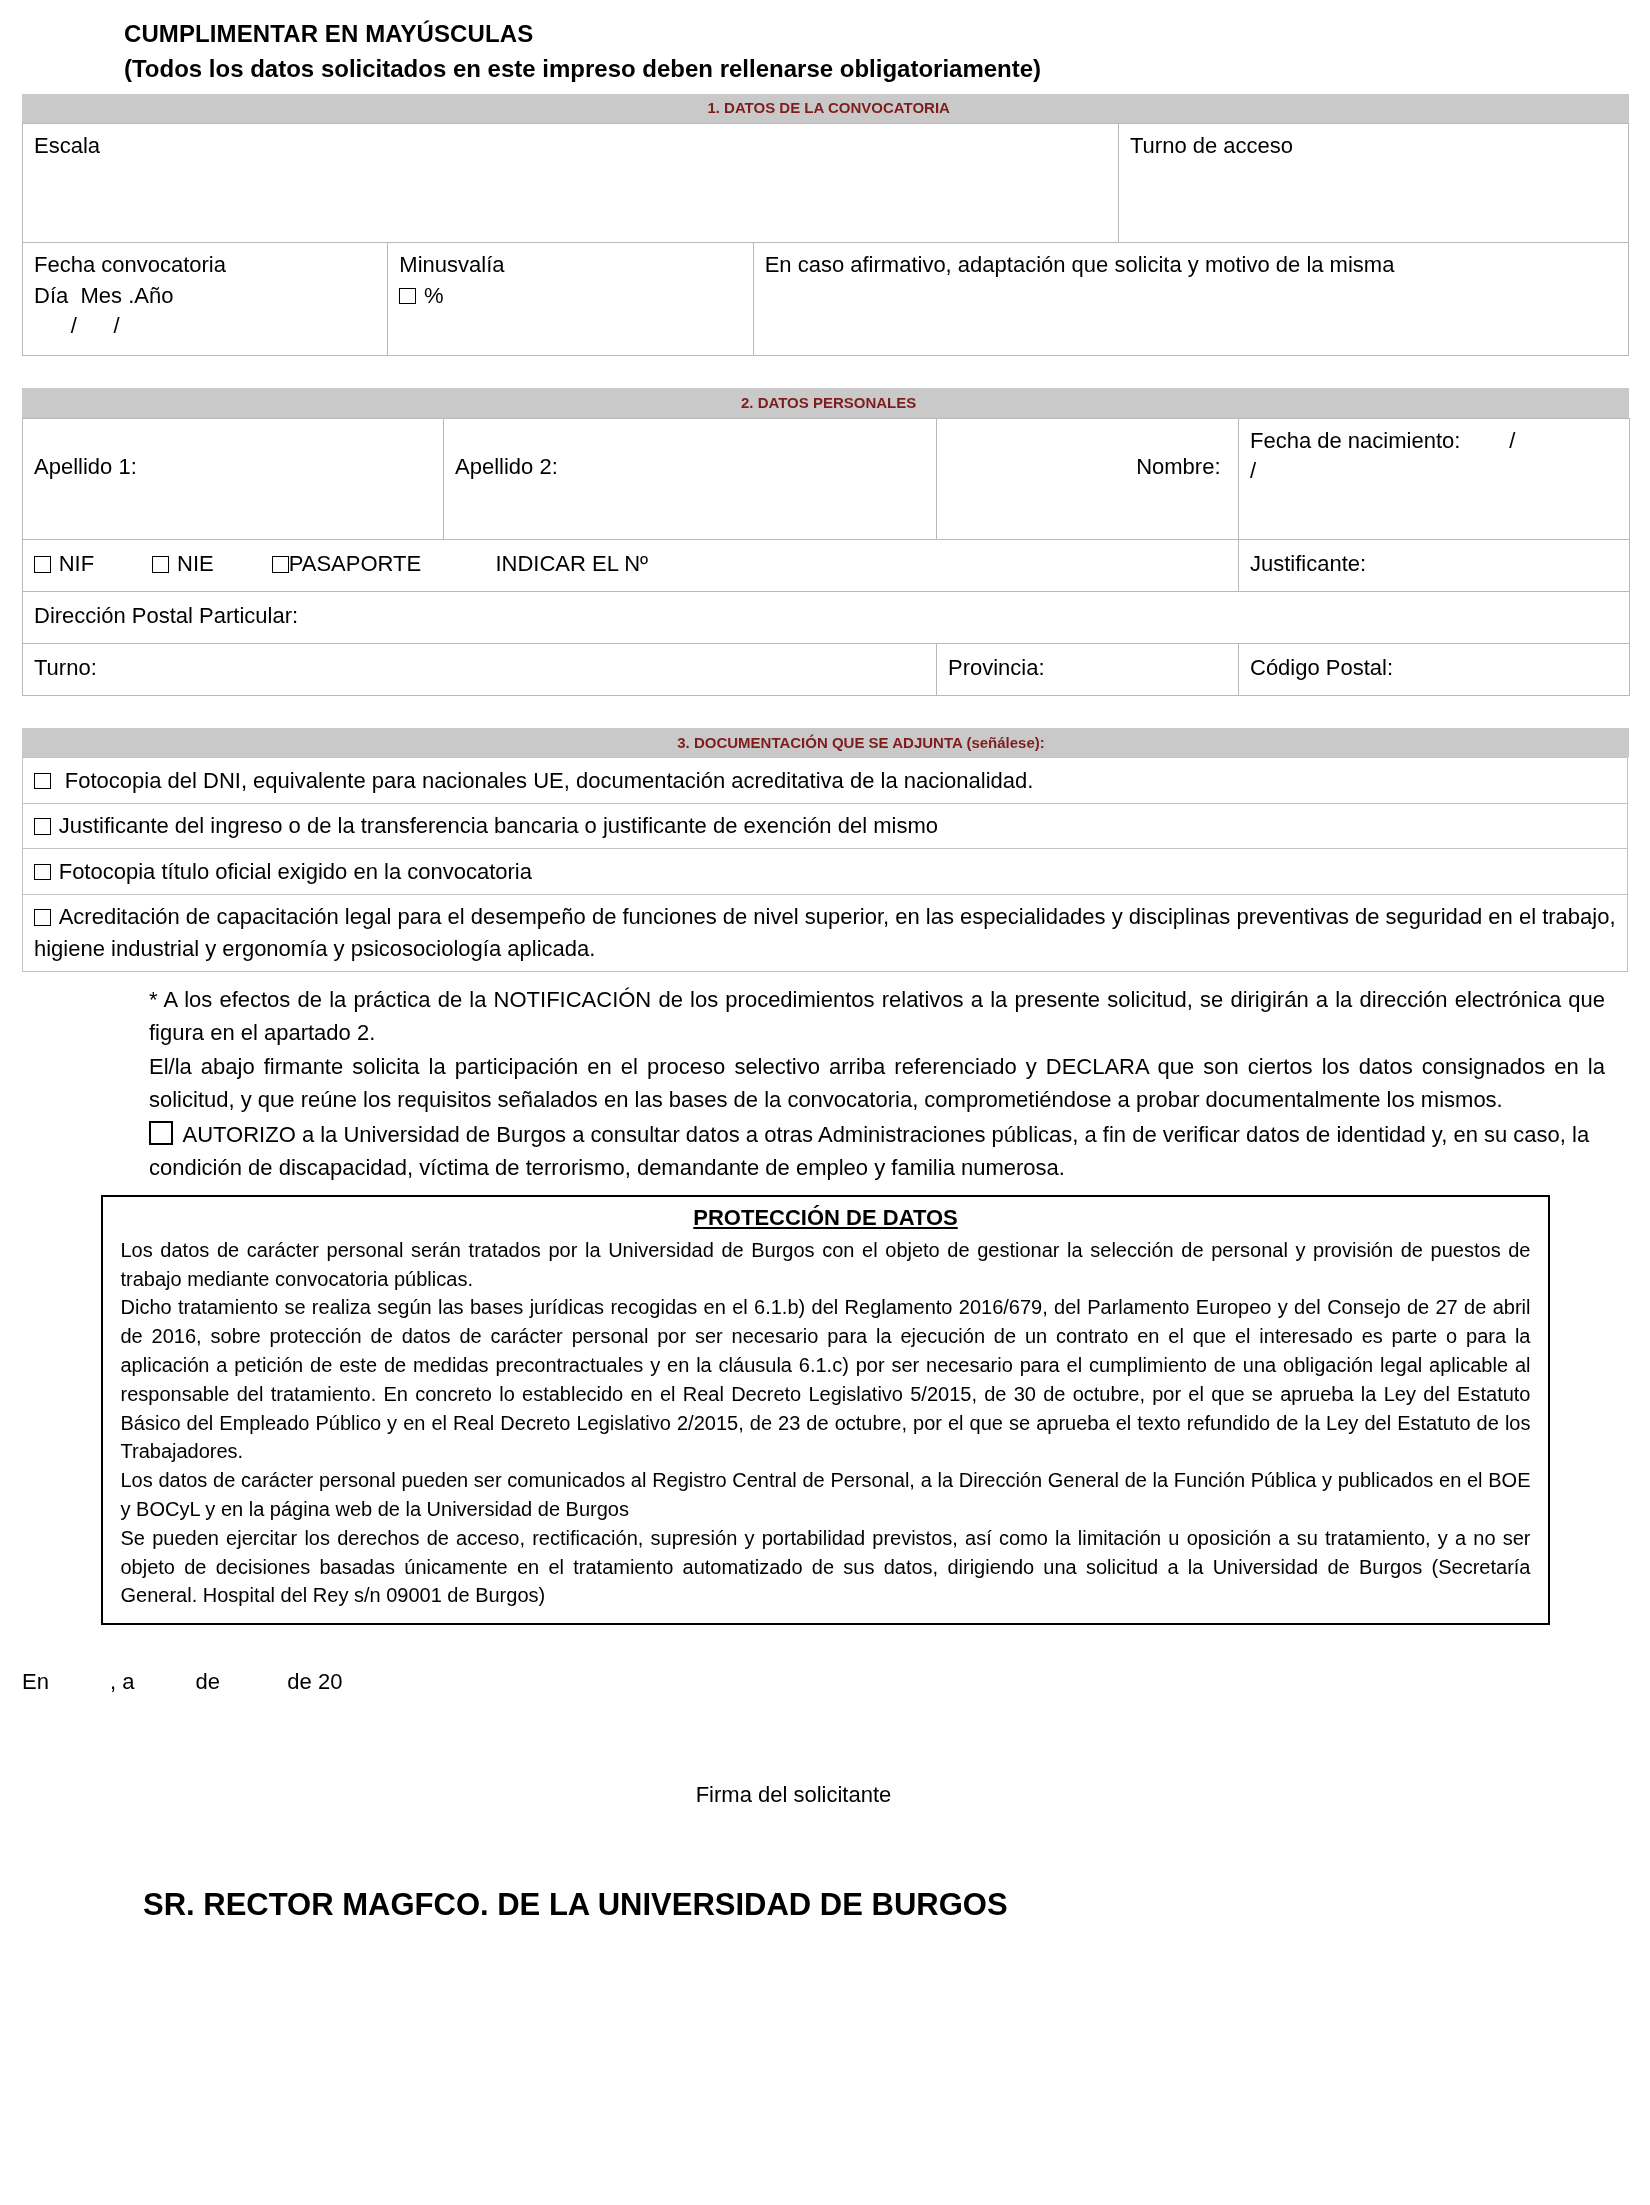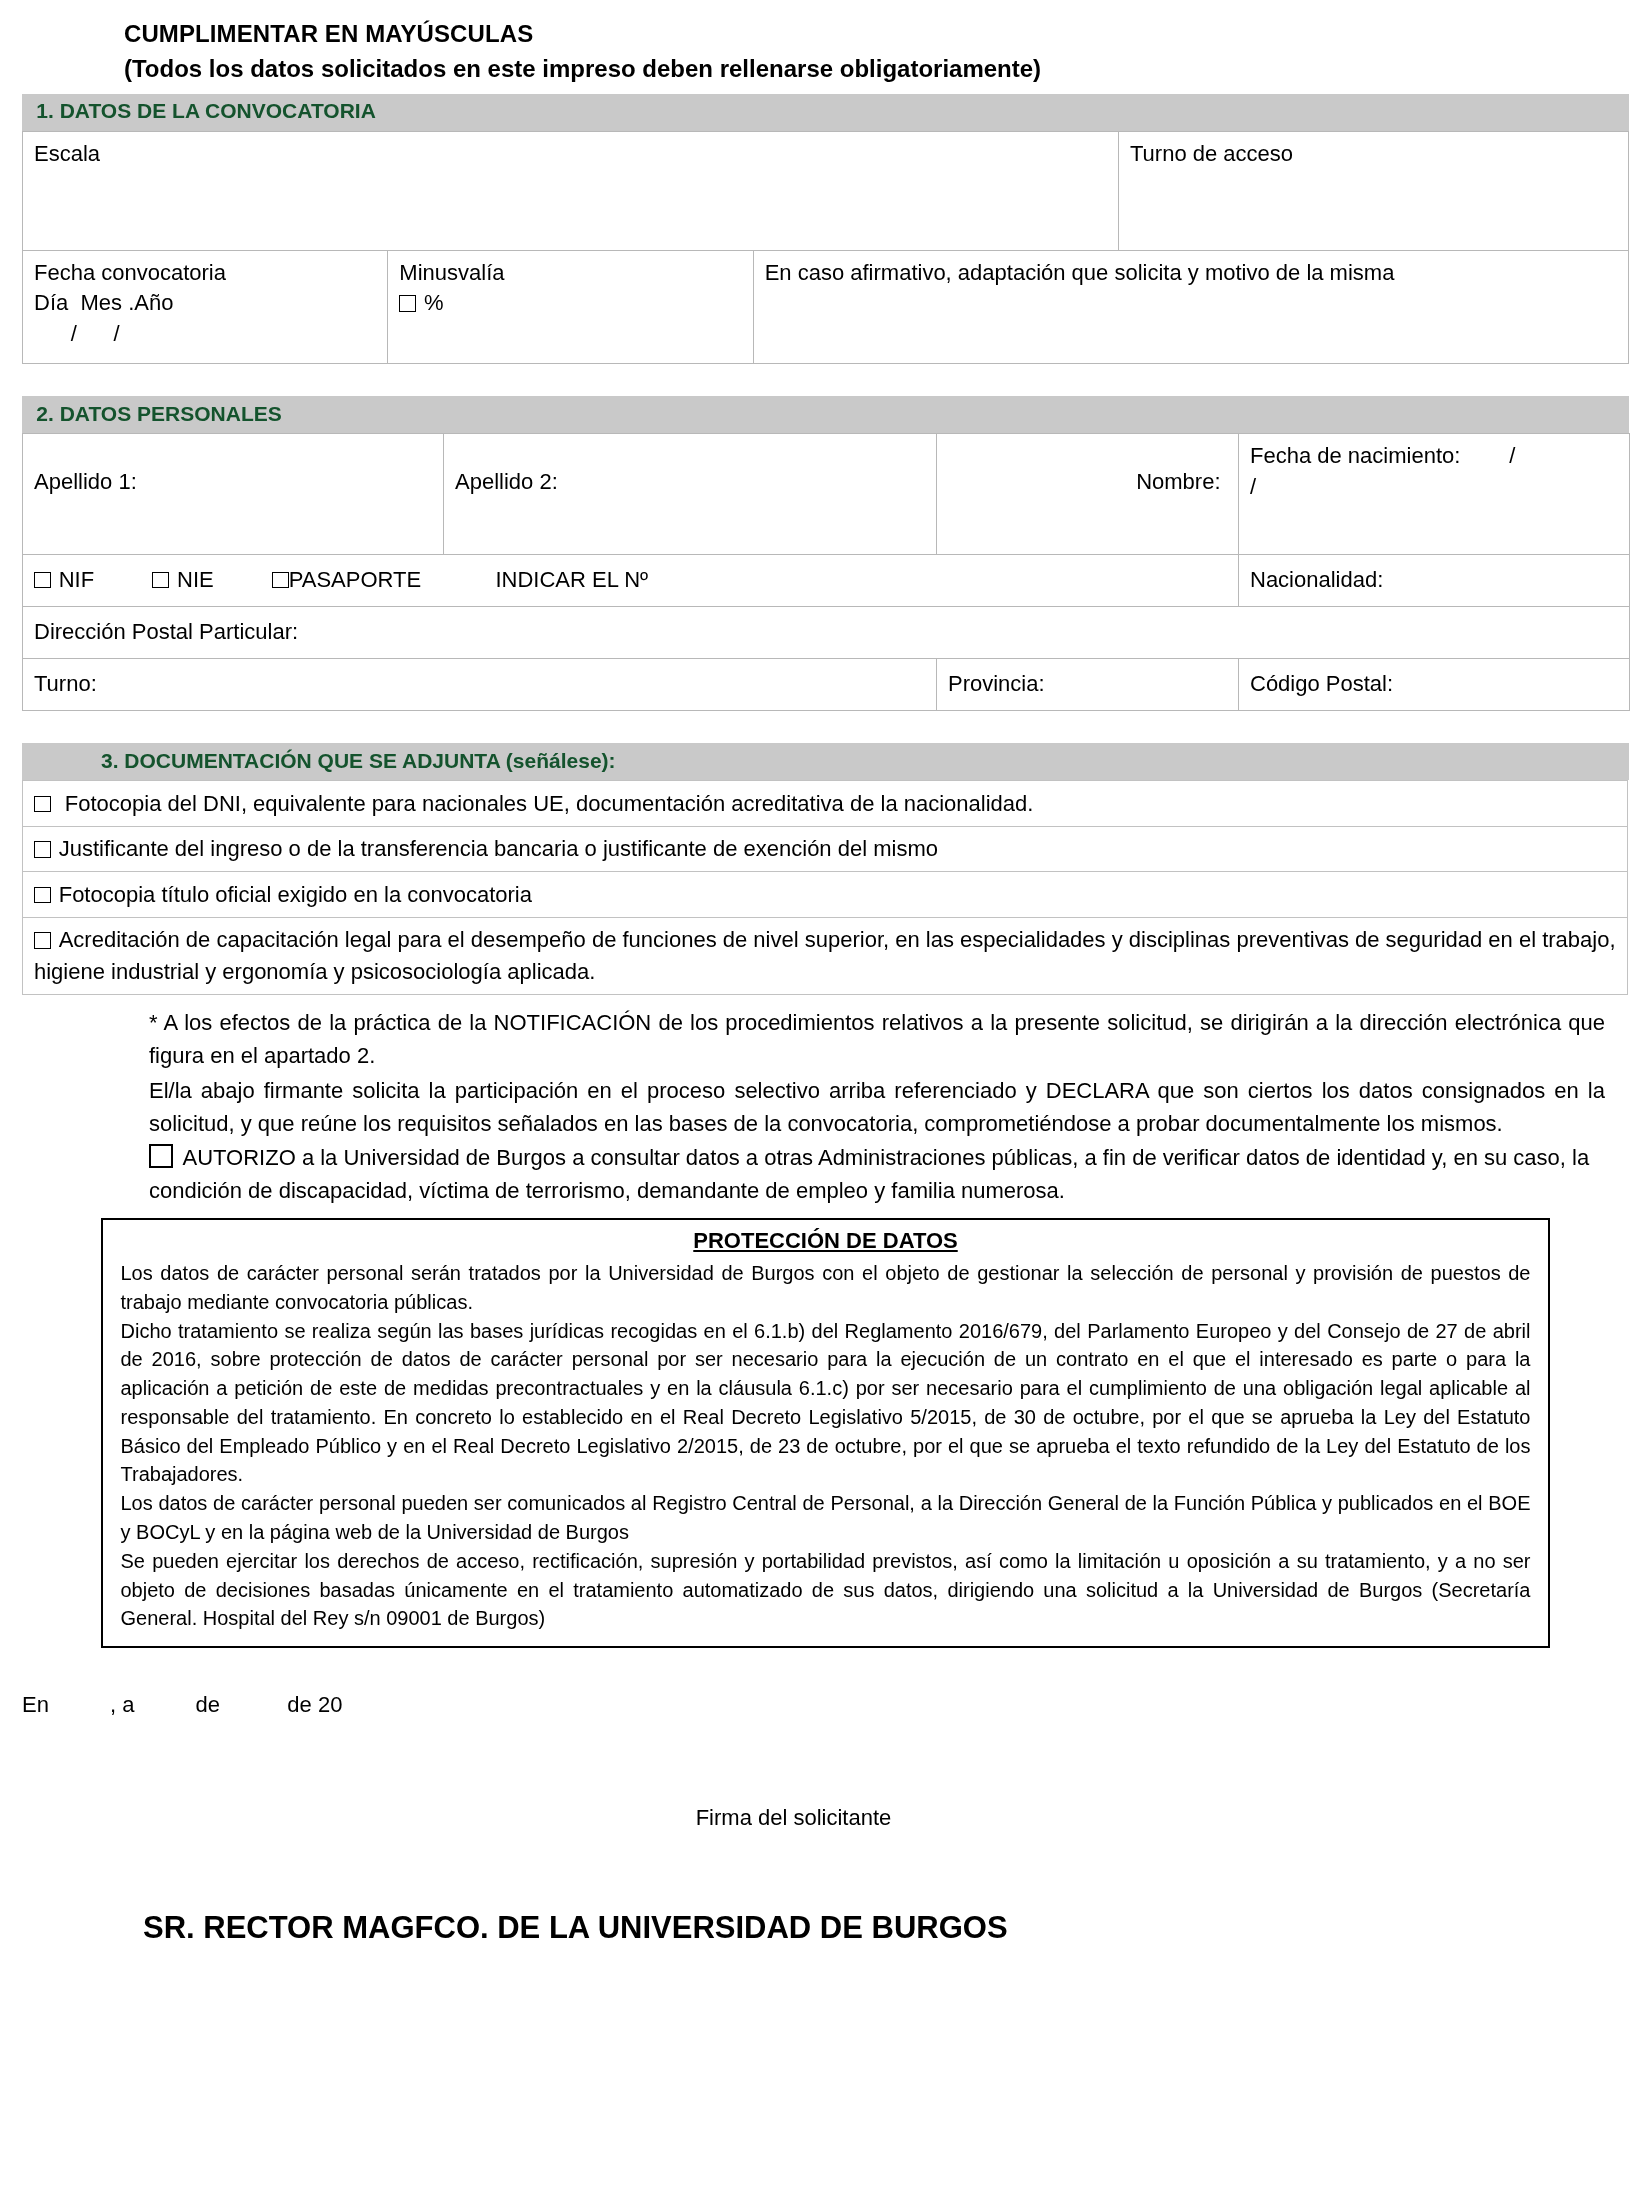--- a/index.html
+++ b/index.html
@@ -34,27 +34,28 @@
     line-height: 1.42;
   }
   .doc-subtitle {
     font-size: 24px;
     font-weight: bold;
     line-height: 1.42;
   }
 
   .section-bar {
     background: #c9c9c9;
-    color: #14532d;
-    font-weight: bold;
-    font-size: 21px;
+    color: #7f1d1d;
+    font-weight: bold;
+    font-size: 15px;
     line-height: 1.28;
     padding: 4.8px 8px 5.6px 14.3px;
     box-sizing: border-box;
     margin-top: 8px;
+    text-align: center;
   }
   .section-bar.indent-3 {
     padding-left: 79px;
   }
 
   
   table.frm {
     border-collapse: collapse;
     width: 1606px;
     table-layout: fixed;
@@ -229,21 +230,21 @@
       <td colspan="3" class="h-row" style="padding-top:9.5px">
         <span class="cbx"></span><span>NIF</span>
         <span style="display:inline-block;width:46px"></span>
         <span class="cbx"></span><span>NIE</span>
         <span style="display:inline-block;width:46px"></span>
         <span class="cbx" style="margin-right:0"></span><span>PASAPORTE</span>
         <span style="display:inline-block;width:62px"></span>
         <span>INDICAR EL Nº</span>
       </td>
       <td class="h-row" style="padding-top:9.5px">
-        <span>Nacionalidad:</span>
+        <span>Justificante:</span>
       </td>
     </tr>
     <tr>
       <td colspan="4" class="h-row" style="padding-top:9.5px">
         <span>Dirección Postal Particular:</span>
       </td>
     </tr>
     <tr>
       <td colspan="2" class="h-row" style="padding-top:9.5px">
         <span>Turno:</span>

